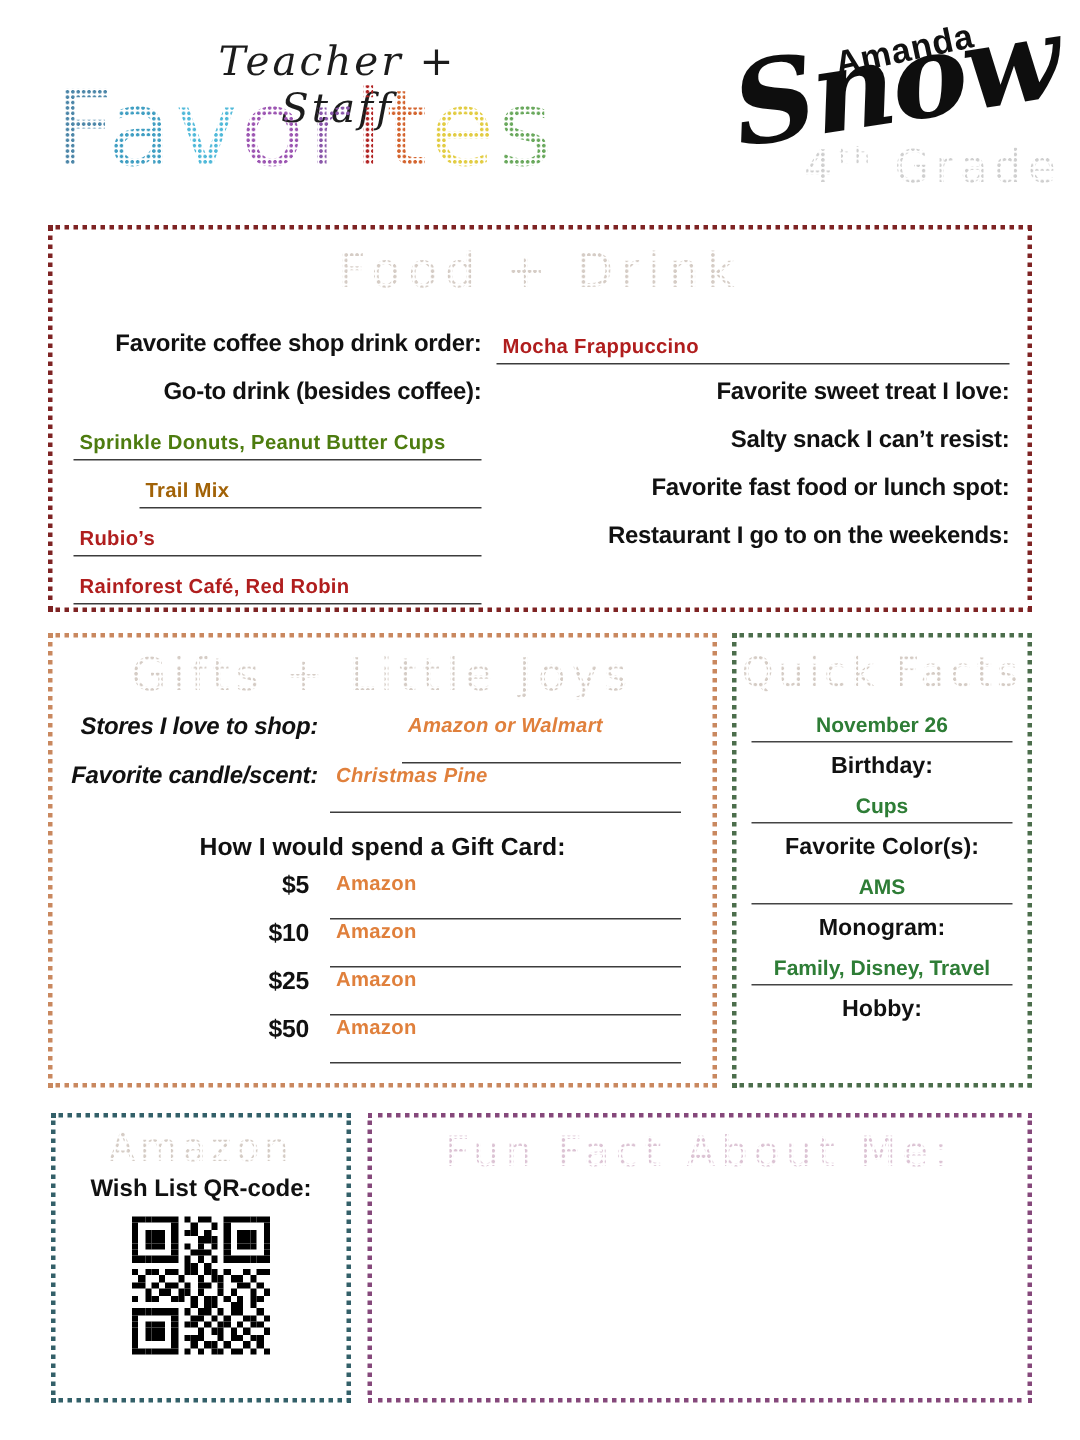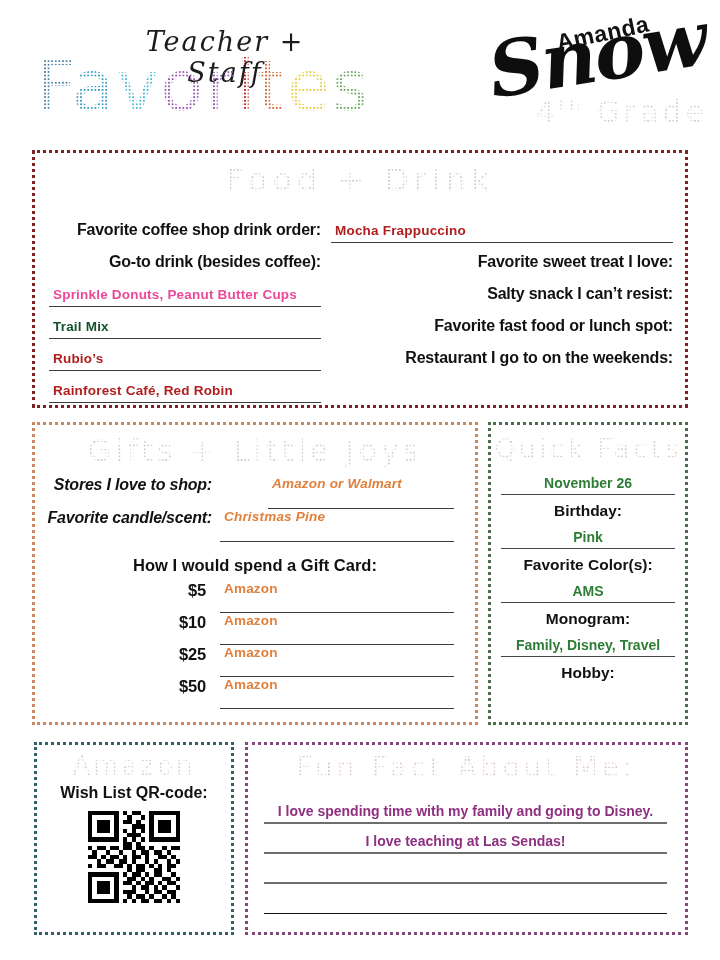--- a/index.html
+++ b/index.html
@@ -120,23 +120,23 @@
 
   <div class="grade"><span class="dotted">4</span><sup class="dotted">th</sup> <span class="dotted">Grade</span></div>
 
   <div class="box box-food" style="border-color: rgb(126, 35, 35);">
     <div class="box-title dotted">Food + Drink</div>
     <div class="food-rows">
       <div class="flabel">Favorite coffee shop drink order:</div>
       <div class="fanswer" style="color: rgb(176, 30, 30);">Mocha Frappuccino</div>
       <div class="flabel">Go-to drink (besides coffee):</div>
       <div class="flabel">Favorite sweet treat I love:</div>
-      <div class="fanswer" style="color: #ec4899;">Sprinkle Donuts, Peanut Butter Cups</div>
+      <div class="fanswer" style="color: #4d7c0f;">Sprinkle Donuts, Peanut Butter Cups</div>
       <div class="flabel">Salty snack I can’t resist:</div>
-      <div class="fanswer" style="color: #14532d;">Trail Mix</div>
+      <div class="fanswer" style="color: #a16207; margin-left: 44px;">Trail Mix</div>
       <div class="flabel">Favorite fast food or lunch spot:</div>
       <div class="fanswer" style="color: rgb(176, 30, 30);">Rubio’s</div>
       <div class="flabel">Restaurant I go to on the weekends:</div>
       <div class="fanswer" style="color: rgb(176, 30, 30);">Rainforest Café, Red Robin</div>
     </div>
   </div>
 
   <div class="box box-gifts" style="border-color: rgb(201, 136, 95);">
     <div class="box-title dotted">Gifts + Little Joys</div>
     <div class="gift-rows">
@@ -157,21 +157,21 @@
       <div class="fanswer" style="color: rgb(224, 128, 60);">Amazon</div>
     </div>
   </div>
 
   <div class="box box-quick" style="border-color: rgb(76, 110, 76);">
     <div class="box-title dotted">Quick Facts</div>
     <div class="qf-items">
       <div class="qf-value" style="color: rgb(46, 125, 54);">November 26</div>
       <div class="qf-line"></div>
       <div class="qf-label">Birthday:</div>
-      <div class="qf-value" style="color: rgb(46, 125, 54);">Pink</div>
+      <div class="qf-value" style="color: rgb(46, 125, 54);">Cups</div>
       <div class="qf-line"></div>
       <div class="qf-label">Favorite Color(s):</div>
       <div class="qf-value" style="color: rgb(46, 125, 54);">AMS</div>
       <div class="qf-line"></div>
       <div class="qf-label">Monogram:</div>
       <div class="qf-value" style="color: rgb(46, 125, 54);">Family, Disney, Travel</div>
       <div class="qf-line"></div>
       <div class="qf-label">Hobby:</div>
     </div>
   </div>
@@ -619,21 +619,15 @@
         <div class="qm"></div>
         <div></div>
         <div class="qm"></div>
         <div></div>
         <div class="qm"></div>
       </div>
   </div>
 
   <div class="box box-fun" style="border-color: rgb(133, 72, 123);">
     <div class="box-title dotted" style="--dc: #DCC3D4;">Fun Fact About Me:</div>
-    <div class="fun-lines">
-      <div class="fun-line" style="color: rgb(142, 47, 128);">I love spending time with my family and going to Disney.</div>
-      <div class="fun-line" style="color: rgb(142, 47, 128);">I love teaching at Las Sendas!</div>
-      <div class="fun-line" style="color: rgb(142, 47, 128);"></div>
-      <div class="fun-line" style="color: rgb(142, 47, 128);"></div>
-    </div>
   </div>
 
 </div>
 
 </body></html>

